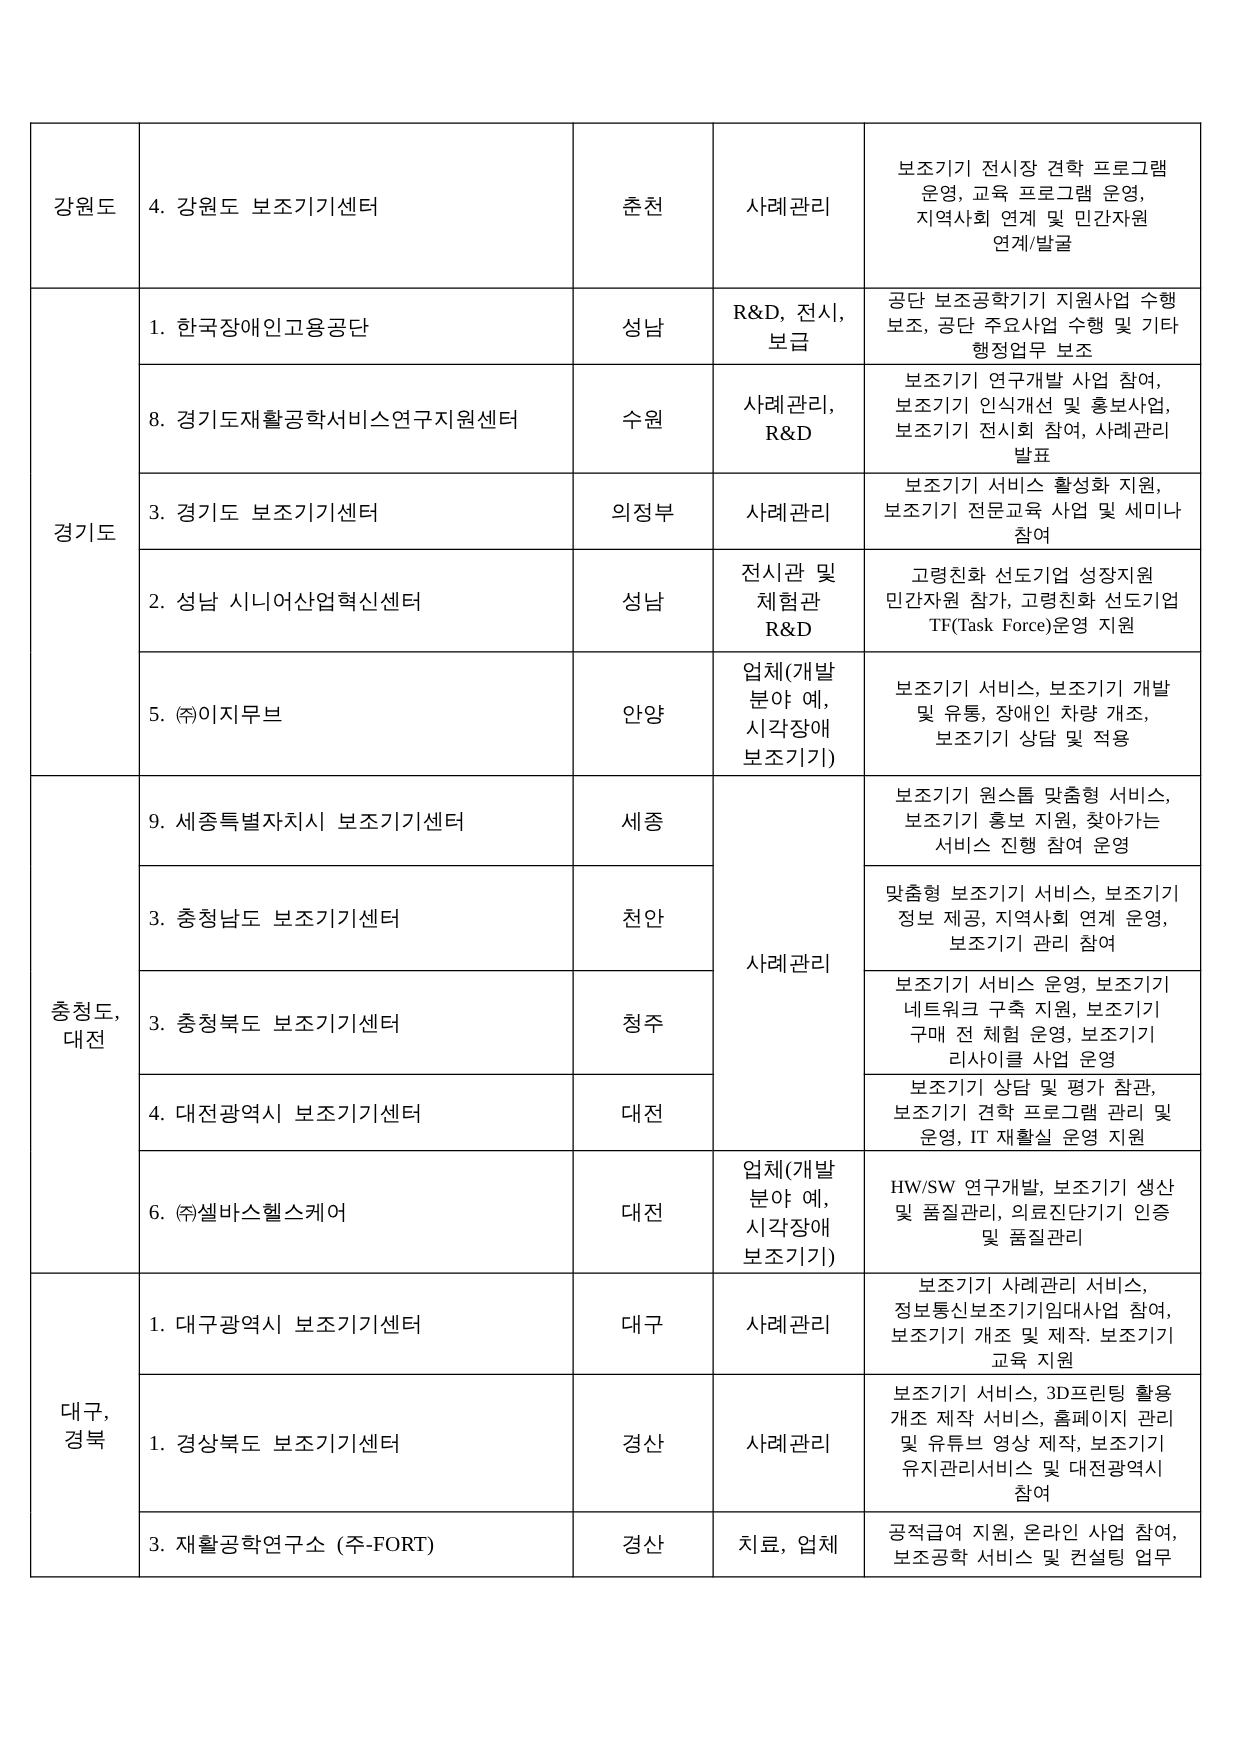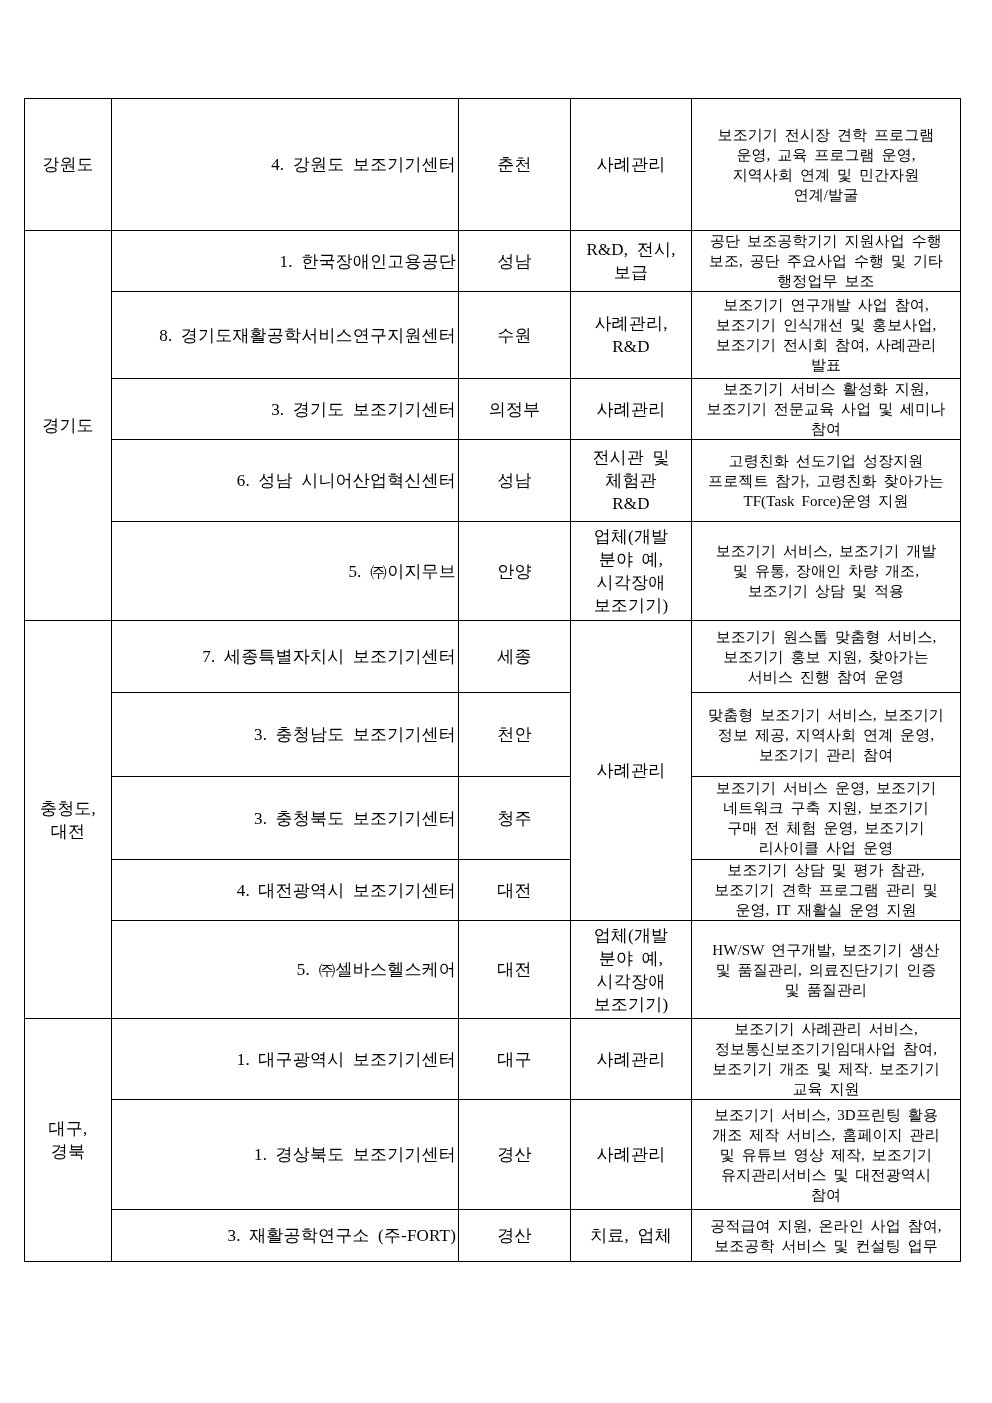--- a/index.html
+++ b/index.html
@@ -30,21 +30,21 @@
     line-height: 23px;
     letter-spacing: 0.2px;
     word-spacing: 4px;
     white-space: pre-line;
     overflow: hidden;
     padding: 0 2px;
     color: #000000;
     background: #ffffff;
   }
   table.doc-table td.name {
-    text-align: right;
+    text-align: left;
     padding-left: 7px;
     white-space: nowrap;
   }
   table.doc-table td.desc {
     font-size: 15px;
     line-height: 20px;
     letter-spacing: 0.1px;
     word-spacing: 3px;
     padding: 0 3px;
   }
@@ -93,44 +93,44 @@
     </tr>
     <tr style="height:59px">
       <td class="name">3. 경기도 보조기기센터</td>
       <td class="city">의정부</td>
       <td class="cat">사례관리</td>
       <td class="desc">보조기기 서비스 활성화 지원,
 보조기기 전문교육 사업 및 세미나
 참여</td>
     </tr>
     <tr style="height:82px">
-      <td class="name">6. 성남 시니어산업혁신센터</td>
+      <td class="name">2. 성남 시니어산업혁신센터</td>
       <td class="city">성남</td>
       <td class="cat">전시관 및
 체험관
 R&amp;D</td>
       <td class="desc">고령친화 선도기업 성장지원
-프로젝트 참가, 고령친화 찾아가는
+민간자원 참가, 고령친화 선도기업
 TF(Task Force)운영 지원</td>
     </tr>
     <tr style="height:99px">
       <td class="name">5. ㈜이지무브</td>
       <td class="city">안양</td>
       <td class="cat">업체(개발
 분야 예,
 시각장애
 보조기기)</td>
       <td class="desc">보조기기 서비스, 보조기기 개발
 및 유통, 장애인 차량 개조,
 보조기기 상담 및 적용</td>
     </tr>
     <tr style="height:72px">
       <td class="region" rowspan="5">충청도,
 대전</td>
-      <td class="name">7. 세종특별자치시 보조기기센터</td>
+      <td class="name">9. 세종특별자치시 보조기기센터</td>
       <td class="city">세종</td>
       <td class="cat" rowspan="4">사례관리</td>
       <td class="desc">보조기기 원스톱 맞춤형 서비스,
 보조기기 홍보 지원, 찾아가는
 서비스 진행 참여 운영</td>
     </tr>
     <tr style="height:84px">
       <td class="name">3. 충청남도 보조기기센터</td>
       <td class="city">천안</td>
       <td class="desc">맞춤형 보조기기 서비스, 보조기기
@@ -146,21 +146,21 @@
 리사이클 사업 운영</td>
     </tr>
     <tr style="height:58px">
       <td class="name">4. 대전광역시 보조기기센터</td>
       <td class="city">대전</td>
       <td class="desc">보조기기 상담 및 평가 참관,
 보조기기 견학 프로그램 관리 및
 운영, IT 재활실 운영 지원</td>
     </tr>
     <tr style="height:98px">
-      <td class="name">5. ㈜셀바스헬스케어</td>
+      <td class="name">6. ㈜셀바스헬스케어</td>
       <td class="city">대전</td>
       <td class="cat">업체(개발
 분야 예,
 시각장애
 보조기기)</td>
       <td class="desc">HW/SW 연구개발, 보조기기 생산
 및 품질관리, 의료진단기기 인증
 및 품질관리</td>
     </tr>
     <tr style="height:81px">

